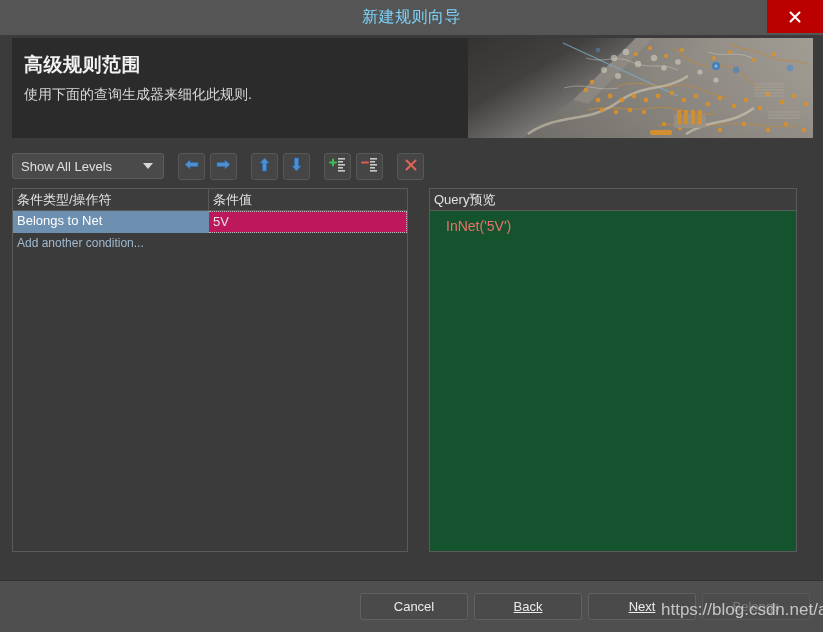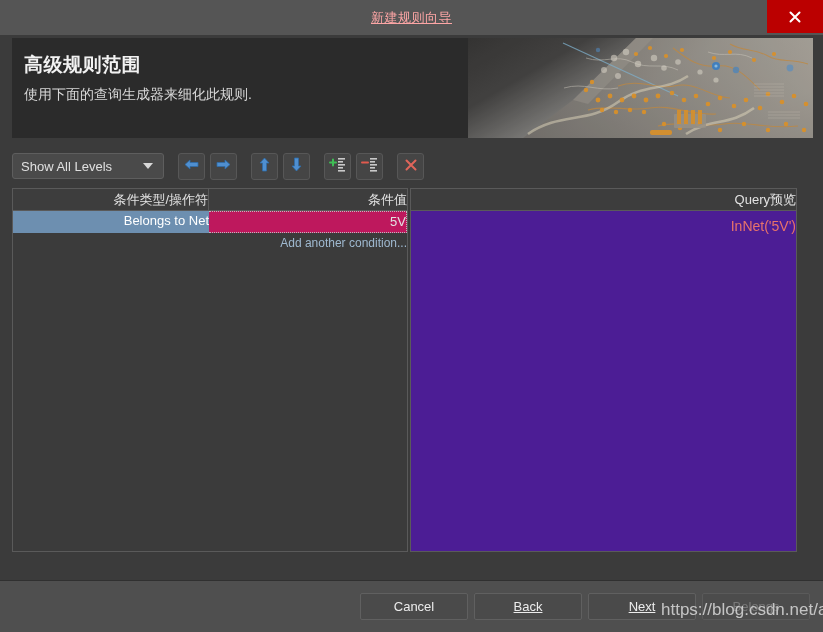--- a/index.html
+++ b/index.html
@@ -26,24 +26,23 @@
   
   .titlebar {
     position: relative;
     height: 35px;
     background: #555555;
     display: flex;
     align-items: center;
     justify-content: center;
   }
   .titlebar-text {
-    color: #fca5a5;
-    font-size: 13px;
+    color: #7dd3fc;
+    font-size: 16px;
     letter-spacing: 0.5px;
-    text-decoration: underline;
   }
   .close-btn {
     position: absolute;
     right: 0;
     top: 0;
     width: 56px;
     height: 33px;
     background: #bb0000;
     border: none;
     display: flex;
@@ -140,35 +139,34 @@
     cursor: pointer;
     box-sizing: border-box;
     padding: 0;
   }
   .tb-gap-lg { width: 14px; }
   .tb-gap-sm { width: 5px; }
 
   
   .panels {
     display: flex;
-    gap: 2px;
+    gap: 21px;
     height: 364px;
-    text-align: right;
   }
   .panel-left {
     width: 396px;
     background: #3b3b3b;
     border: 1px solid #5a5a5a;
     box-sizing: border-box;
     display: flex;
     flex-direction: column;
   }
   .panel-right {
     flex: 1;
-    background: #4c1d95;
+    background: #14532d;
     border: 1px solid #5a5a5a;
     box-sizing: border-box;
     display: flex;
     flex-direction: column;
   }
 
   .hdr-row {
     display: flex;
     height: 21px;
     border-bottom: 1px solid #5a5a5a;

